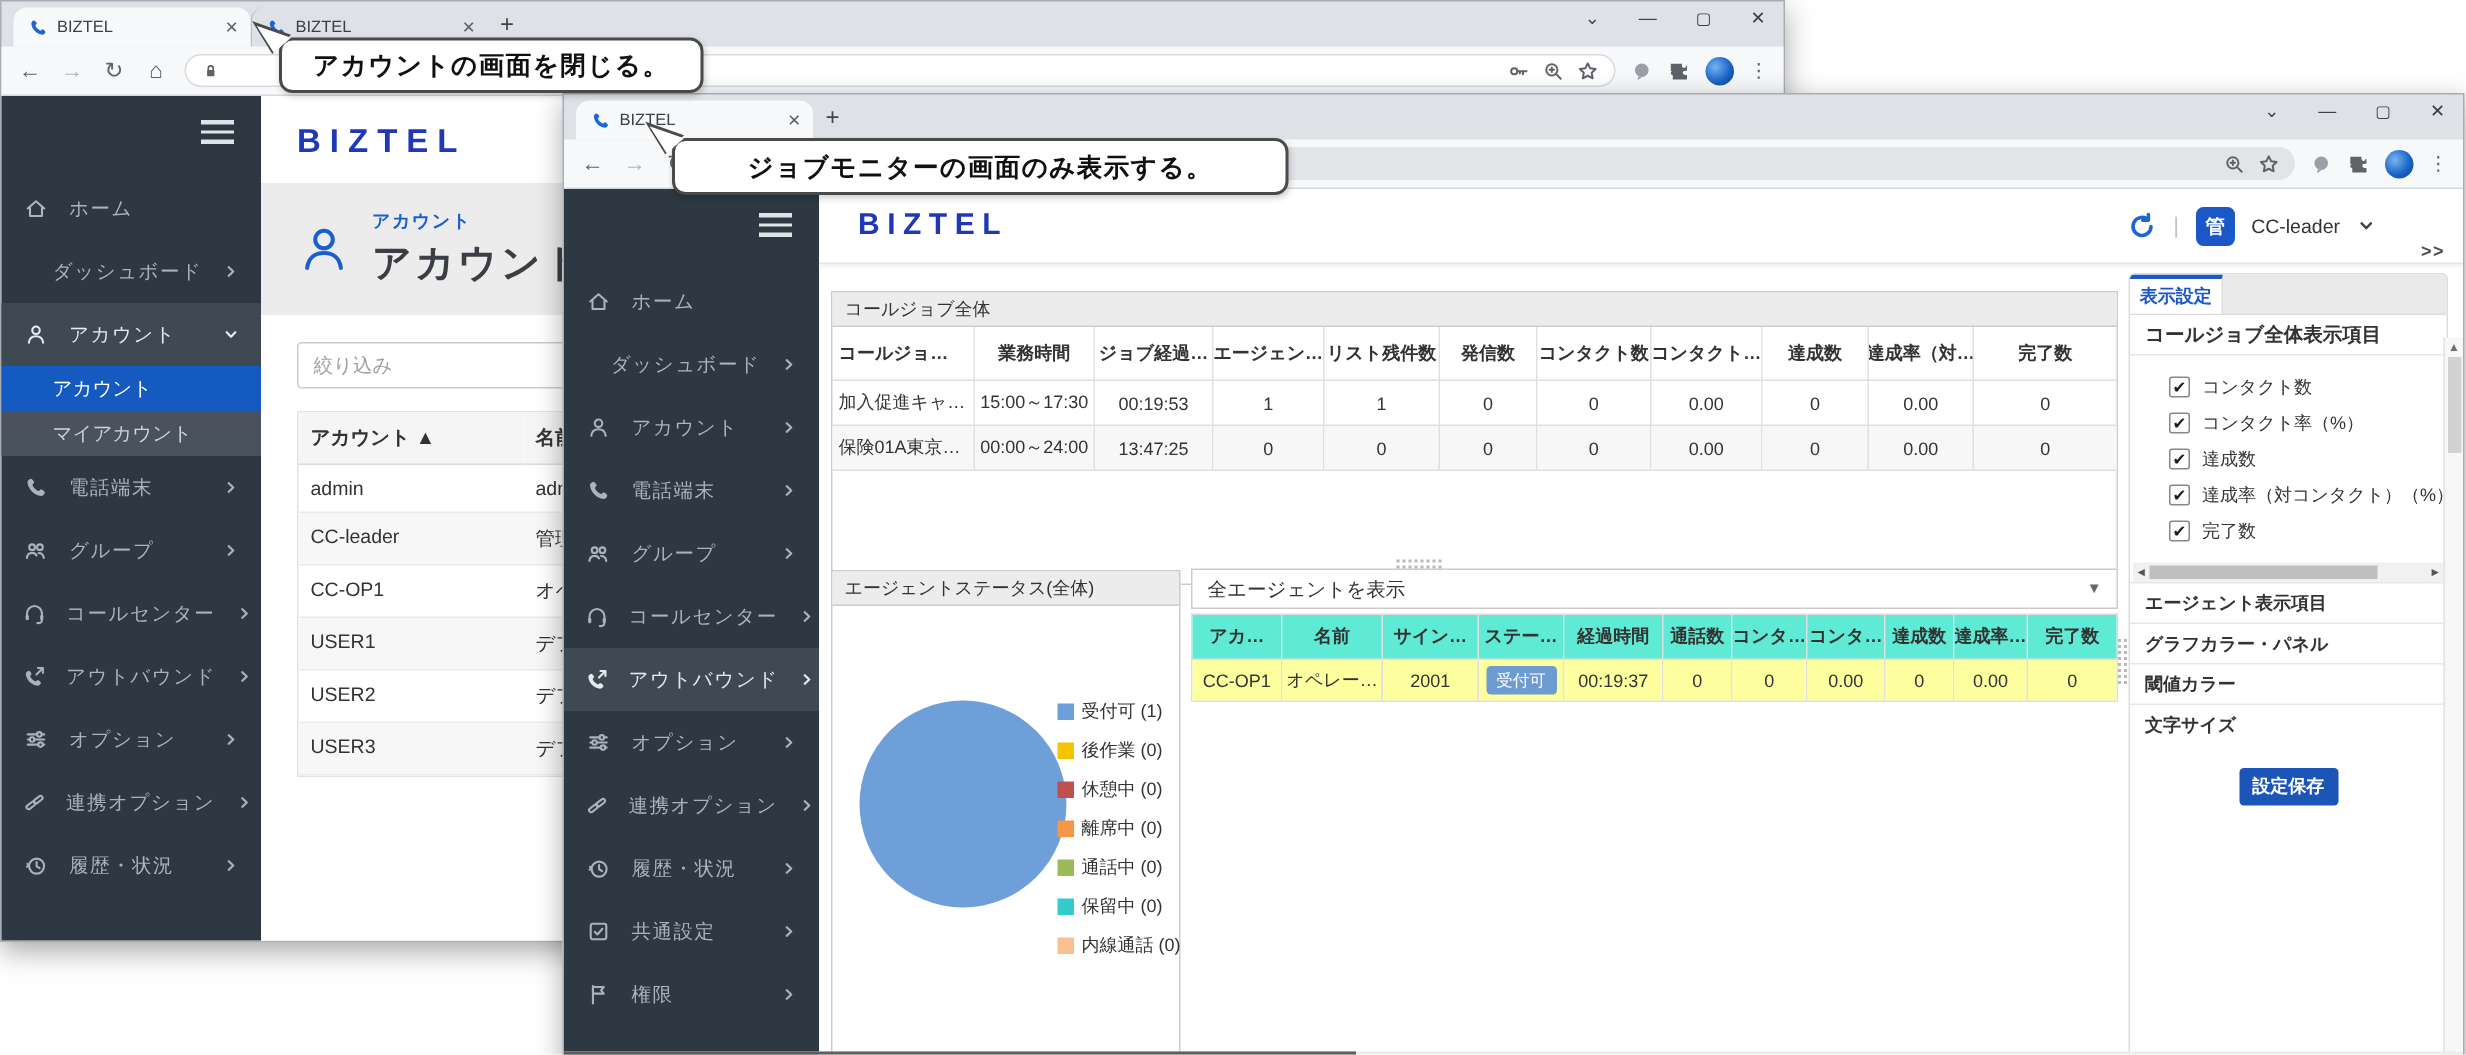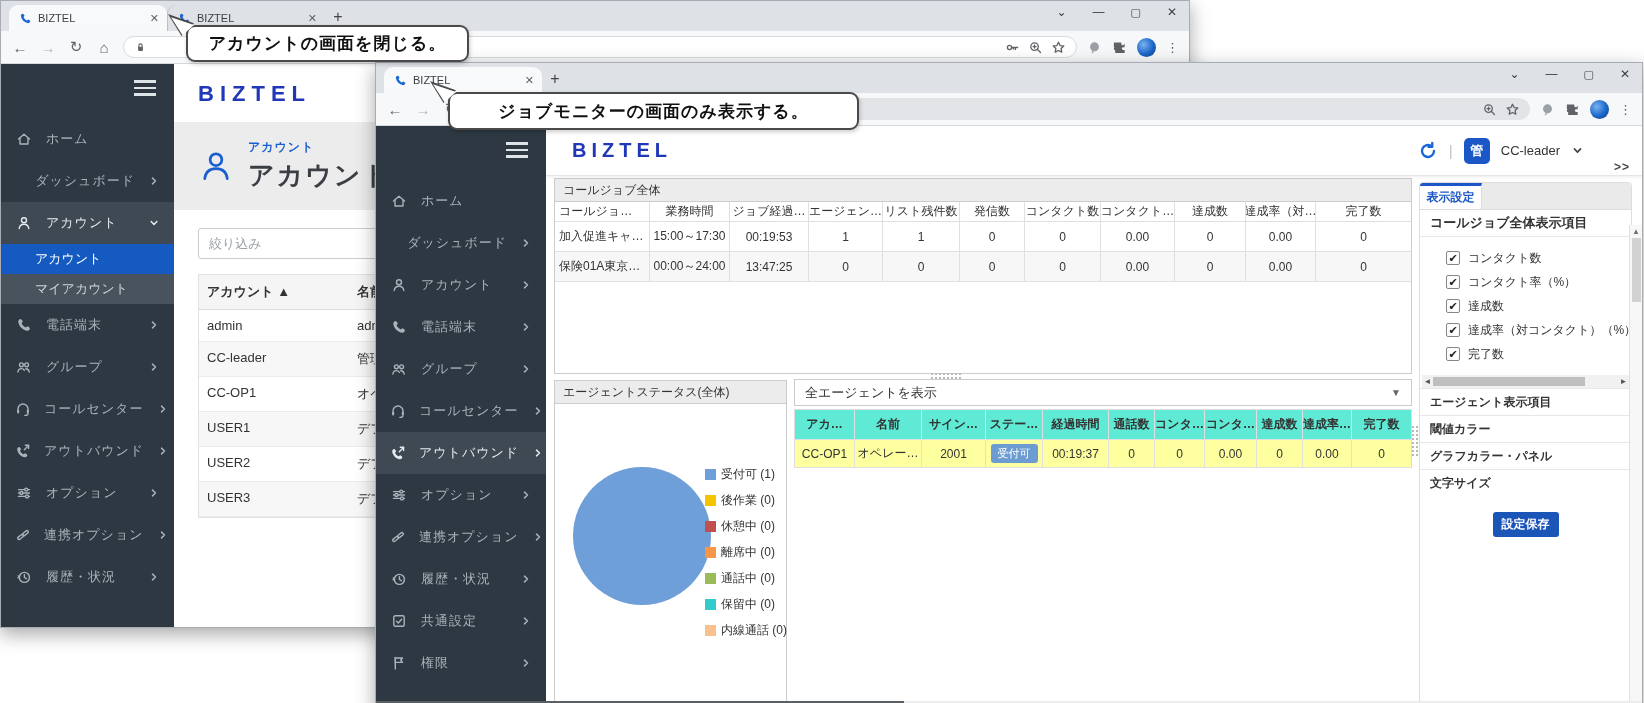--- a/index.html
+++ b/index.html
@@ -80,26 +80,26 @@
             display:flex; align-items:center; justify-content:center; }
   .uname { font-size:13px; color:#333; }
   .expand { position:absolute; right:12px; bottom:1px; font-size:12px; font-weight:bold; color:#4a4a4a; letter-spacing:1px; cursor:pointer;}
   .fw-body { position:absolute; top:50px; left:0; right:0; bottom:0; background:#fff; }
 
   .panel { position:absolute; background:#fff; border:1px solid #ccc; }
   .ptitle { height:23px; background:#ececec; border-bottom:1px solid #ccc; display:flex; align-items:center;
             padding:0 8px; font-size:12px; color:#333; }
 
   
-  #calljob-panel { left:8px; top:2px; width:858px; height:196px; }
+  #calljob-panel { left:8px; top:18px; width:858px; height:196px; }
   .cj-row { display:grid; grid-template-columns:95px 80px 79px 74px 77px 65px 76px 74px 71px 70px 1fr; font-size:12px; color:#333; }
   .cj-row > div { border-right:1px solid #e0e0e0; border-bottom:1px solid #e0e0e0; height:30px;
                   display:flex; align-items:center; justify-content:center; padding:0 4px; white-space:nowrap; overflow:hidden;}
   .cj-row > div:first-child { justify-content:flex-start; }
-  .cj-row.head > div { font-weight:normal; height:20px; }
+  .cj-row.head > div { font-weight:bold; height:36px; }
   .cj-row > div:last-child { border-right:none; }
   .cj-row.alt > div { background:#f7f7f7; }
 
   
   #status-panel { left:8px; top:204px; width:233px; height:330px; }
   .pie { position:absolute; left:18px; top:86px; width:138px; height:138px; border-radius:50%; }
   .legend { position:absolute; left:150px; top:80px; }
   .leg-item { display:flex; align-items:center; gap:5px; height:26px; font-size:12px; color:#333; white-space:nowrap; }
   .leg-sq { width:11px; height:11px; flex-shrink:0; }
 
@@ -837,22 +837,22 @@
             </div>
           <div class="sp-hscroll">
             <span class="arr">◄</span>
             <span class="track">
                 <span class="thumb"></span>
               </span>
             <span class="arr">►</span>
           </div>
           <div id="sp-accs">
               <div class="sp-acc">エージェント表示項目</div>
+              <div class="sp-acc">グラフカラー・パネル</div>
               <div class="sp-acc">閾値カラー</div>
-              <div class="sp-acc">グラフカラー・パネル</div>
               <div class="sp-acc">文字サイズ</div>
             </div>
           <button class="sp-save">設定保存</button>
         </div>
 
         <div class="grip" id="grip-h"></div>
         <div class="grip" id="grip-v"></div>
         <div class="v-scroll">
           <span class="up">▲</span>
           <span class="vthumb"></span>

